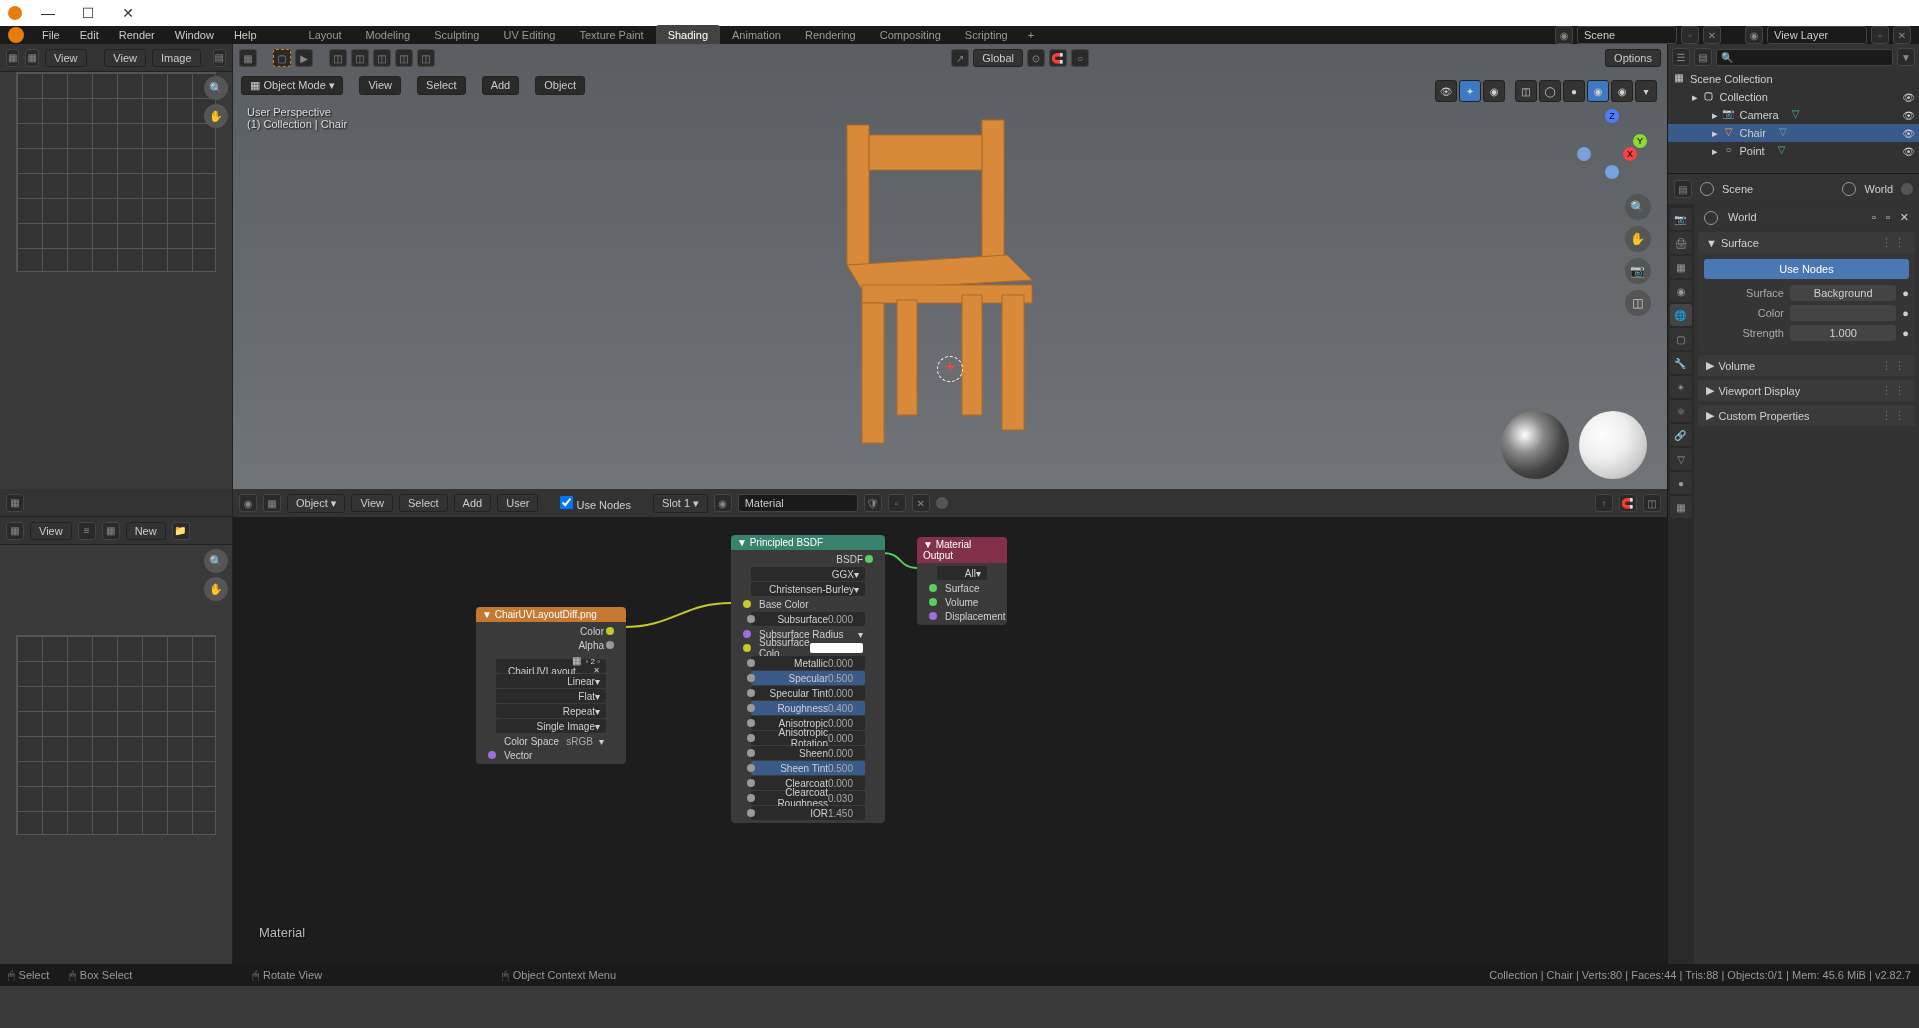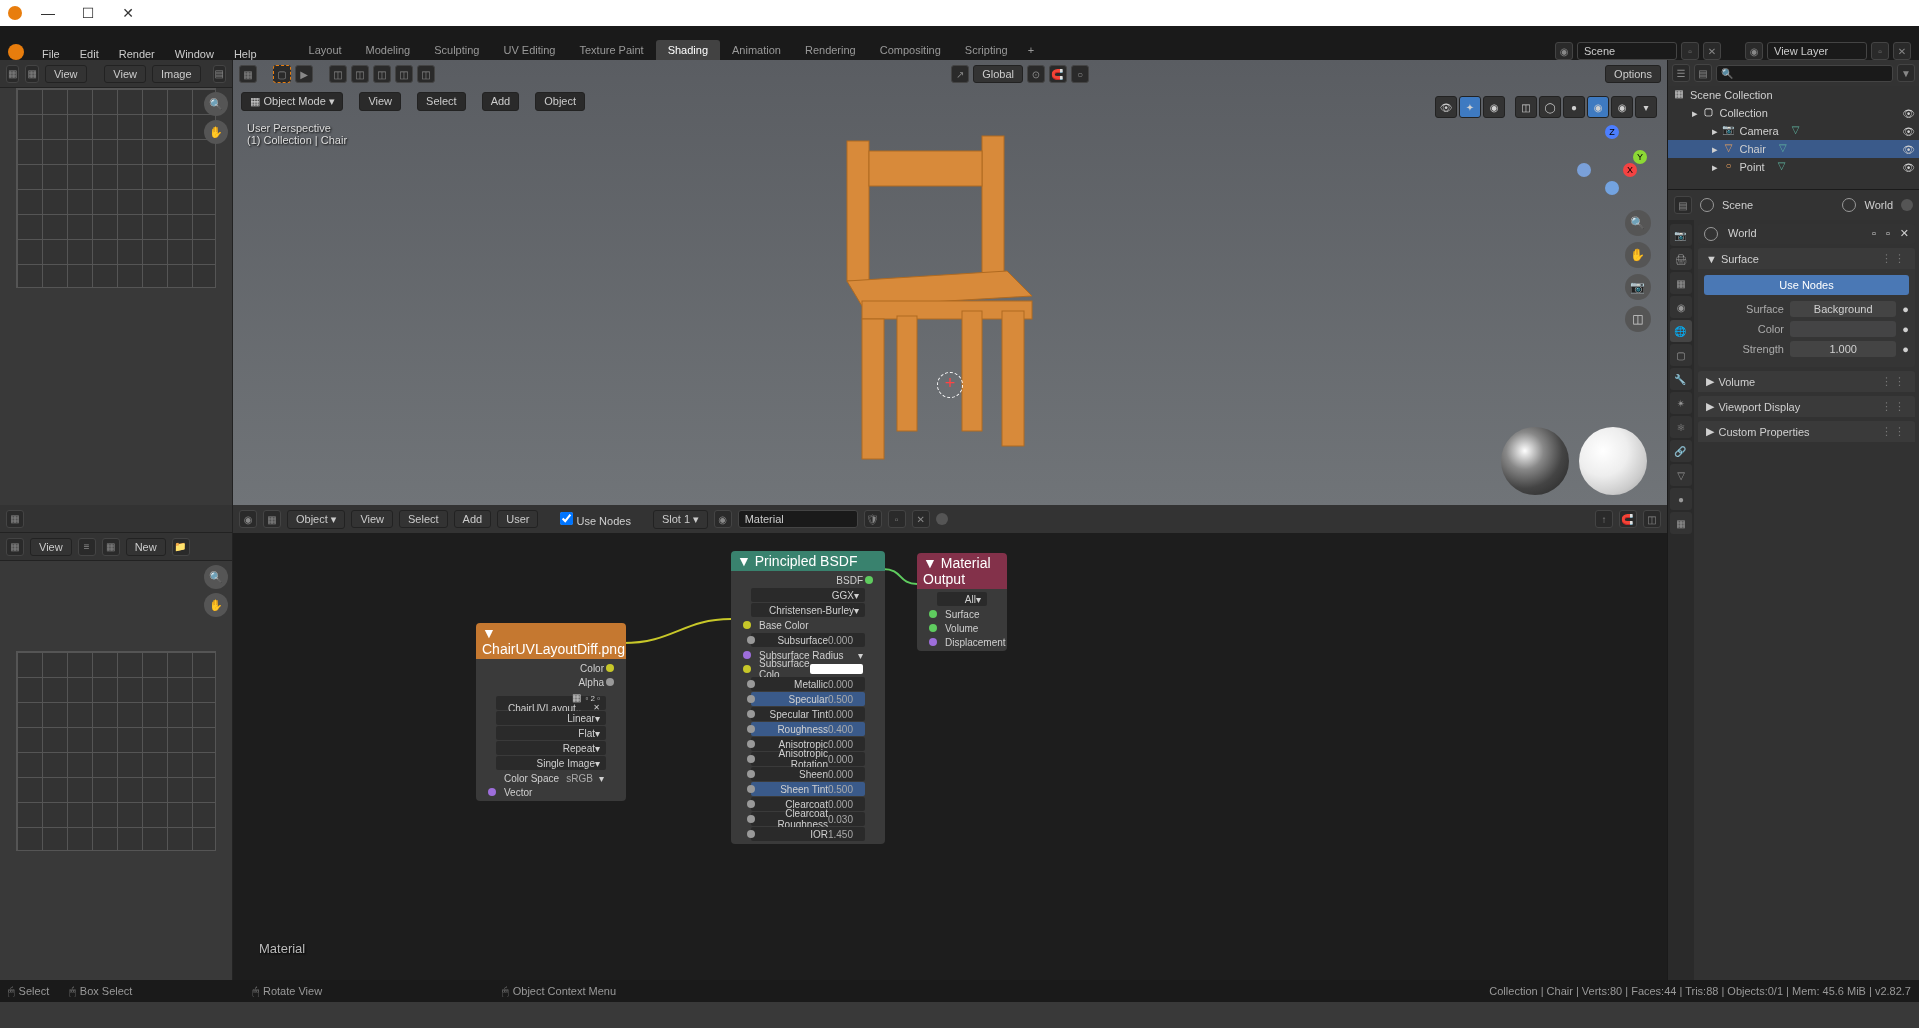--- a/index.html
+++ b/index.html
@@ -1,21 +1,21 @@
 <!DOCTYPE html>
 <html><head>
 <meta charset="utf-8">
 <style>
 * { box-sizing: border-box; margin: 0; padding: 0; font-family: sans-serif; }
 body { background: #393939; color: #d0d0d0; font-size: 11px; overflow: hidden; width: 1919px; height: 1028px; }
 .titlebar { height: 26px; background: #fff; color: #333; display: flex; align-items: center; padding: 0 8px; font-size: 12px; }
 .titlebar .logo { width: 14px; height: 14px; background: #e87d0d; border-radius: 50%; margin-right: 6px; display:inline-block; }
 .titlebar .title-text { flex: 1; }
 .titlebar .win-btn { width: 40px; text-align: center; font-size: 14px; cursor: pointer; }
-.topbar { height: 34px; background: #1a1a1a; display: flex; align-items: flex-end; }
+.topbar { height: 18px; background: #1a1a1a; display: flex; align-items: center; }
 .topbar .logo2 { width:16px;height:16px;background:#e87d0d;border-radius:50%;margin:0 8px;display:inline-block; }
 .topbar .menu-item { padding: 0 10px; color: #ccc; cursor: pointer; }
 .workspace-tabs { display: flex; margin-left: 30px; }
 .workspace-tab { padding: 4px 12px; color: #999; cursor: pointer; border-radius: 3px 3px 0 0; }
 .workspace-tab.active { background: #424242; color: #fff; }
 .workspace-tab.plus { padding: 4px 8px; }
 .scene-box { margin-left: auto; display: flex; align-items: center; gap: 4px; padding-right: 8px; }
 .scene-input { background: #1a1a1a; border: 1px solid #444; color: #ccc; padding: 2px 6px; width: 100px; border-radius: 3px; font-size: 11px; }
 .icon-placeholder { width: 18px; height: 18px; background: #2a2a2a; border: 1px solid #444; border-radius: 3px; display: flex; align-items: center; justify-content: center; font-size: 10px; color: #888; }
 .main-area { display: flex; height: 920px; }
@@ -50,21 +50,21 @@
 .sphere { width:68px;height:68px;border-radius:50%; }
 .sphere.env { background: radial-gradient(circle at 35% 35%, #fff, #888 30%, #444 60%, #222); }
 .sphere.mat { background: radial-gradient(circle at 35% 35%, #fff, #eee 40%, #ccc 70%, #999); }
 .top-icons { display:flex; gap:2px; position:absolute; top:4px; right:10px; }
 .top-icons .ico { width:22px;height:22px;background:#333;border:1px solid #222;border-radius:3px;display:flex;align-items:center;justify-content:center;font-size:10px;cursor:pointer; }
 .top-icons .ico.active { background:#3e7ac1; }
 .node-area { flex:1; background:#1d1d1d; position:relative; }
 .node-header { height: 28px; background: #333; display: flex; align-items: center; padding: 0 6px; gap: 6px; }
 .node-canvas { position:relative; width:100%; height:calc(100% - 28px); }
 .node-box { position:absolute; border-radius:4px; font-size:10px; }
-.node-title { padding:2px 6px; border-radius:4px 4px 0 0; font-size:14px; color:#fff; }
+.node-title { padding:2px 6px; border-radius:4px 4px 0 0; font-size:10px; color:#fff; }
 .node-body { background:#3a3a3a; border-radius:0 0 4px 4px; padding:2px 16px; }
 .node-row { padding:1px 6px; display:flex; align-items:center; position:relative; height:14px; }
 .node-row .lbl { flex:1; padding-left:6px; }
 .node-row .val { padding-right:6px; color:#aaa; }
 .node-row.slider { background:#2a2a2a; margin:1px 4px; border-radius:2px;text-align:right; }
 .node-row.slider-blue { background:#3a5a8a; }
 .socket { position:absolute; width:8px;height:8px;border-radius:50%; top:3px; }
 .socket.in { left:-4px; }
 .socket.out { right:-4px; }
 .sk-yellow { background:#c7c729; }

